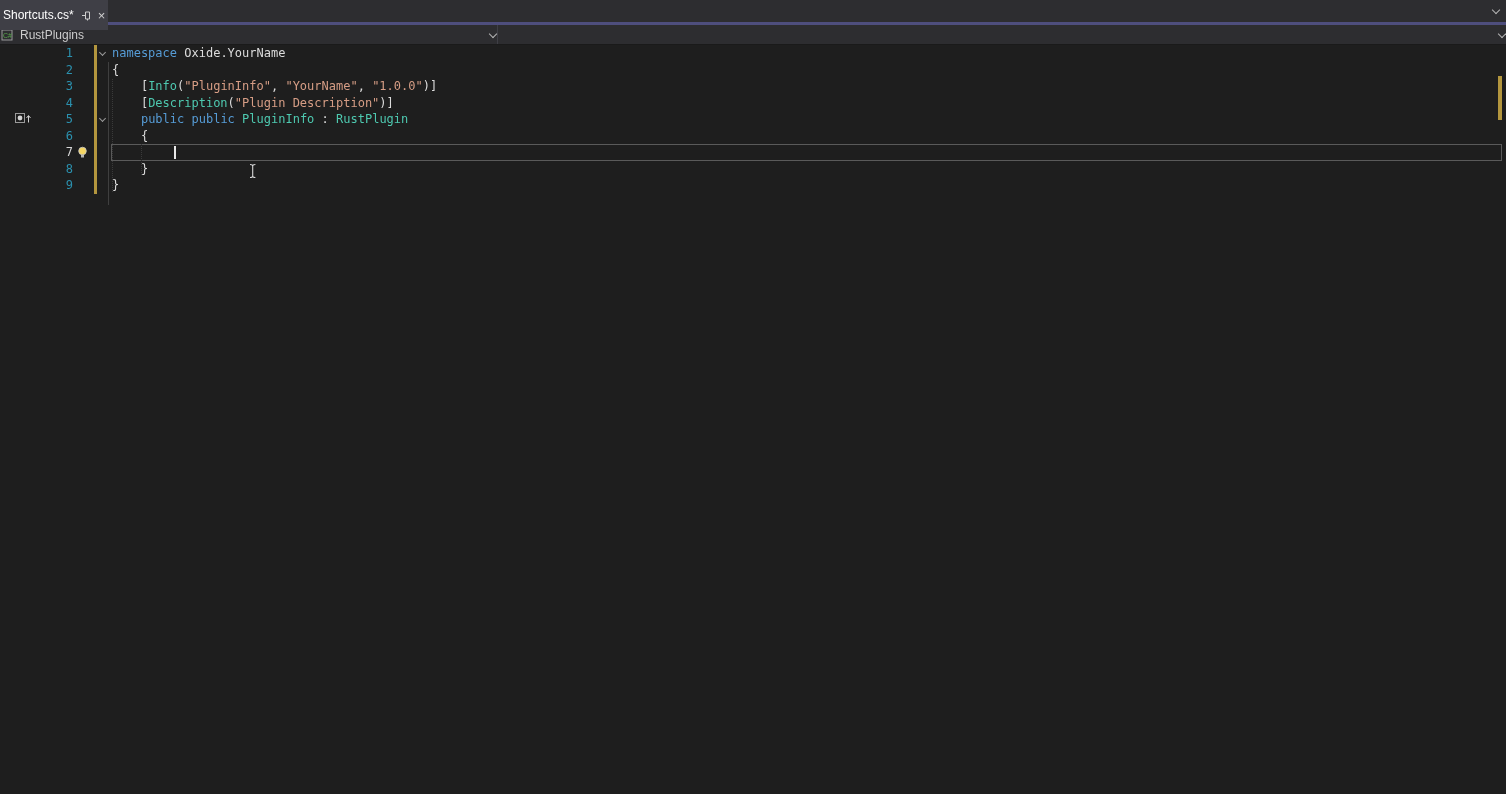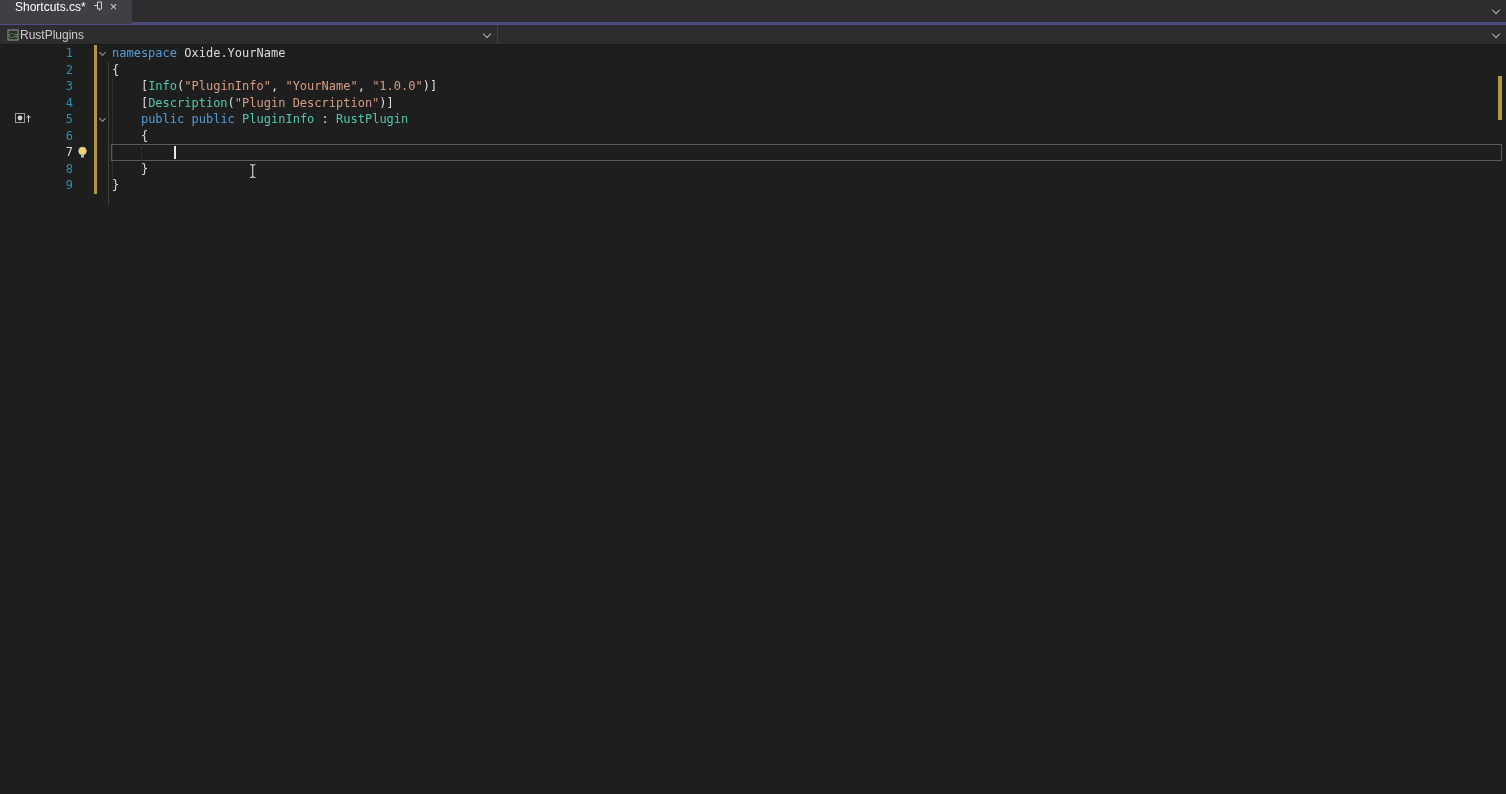--- a/index.html
+++ b/index.html
@@ -1,34 +1,34 @@
 <!DOCTYPE html>
 <html style="--background: #1e1e1e; --tabbar-bg: #2d2d30; --tab-active-bg: #3f3f46; --accent-line: #4e4e7d; --navbar-bg: #2d2d30; --line-number: #2b91af; --keyword: #569cd6; --type: #4ec9b0; --string: #d69d85; --plain: #dcdcdc; --codelens: #999999; --change-bar: #b3963e; --current-line-border: #5a5a5a;"><head>
 <meta charset="utf-8">
 <style>
   *{box-sizing:border-box;margin:0;padding:0}
   html,body{width:1506px;height:794px;overflow:hidden}
   body{background:var(--background,#1e1e1e);font-family:"Liberation Sans",sans-serif;position:relative}
 
   
   .tabbar{height:22px;background:var(--tabbar-bg,#2d2d30);display:flex;position:relative}
-  .tab{display:flex;align-items:flex-start;gap:7px;padding:0 15px;background:var(--tab-active-bg,#3f3f46);
-       color:#ffffff;font-size:12px;height:24px}
+  .tab{display:flex;align-items:center;gap:7px;padding:0 3px;background:var(--tab-active-bg,#3f3f46);
+       color:#ffffff;font-size:12px;height:30px}
   .tab .close{font-size:13px;line-height:1;color:#d0d0d0}
   .chev{width:6px;height:6px;border-right:1px solid #b4b4b4;border-bottom:1px solid #b4b4b4;
         transform:rotate(45deg);display:inline-block}
   .tabbar .winlist{position:absolute;right:7px;top:7px}
 
   
   .accent{height:3px;background:var(--accent-line,#4e4e7d)}
 
   
   .navbar{height:20px;display:flex;background:var(--navbar-bg,#2d2d30);font-size:12px;color:#cccccc;
           align-items:stretch;border-bottom:1px solid #1a1a1a}
-  .nav-sec{display:flex;align-items:center;gap:0;padding:0 7px;border-right:1px solid #3f3f46}
+  .nav-sec{display:flex;align-items:center;gap:6px;padding:0 1px;border-right:1px solid #3f3f46}
   .nav-sec .chev{margin-left:auto;margin-top:-2px}
   .nav-s1{width:498px}
   .nav-s2{width:504px}
   .nav-s3{flex:1;border-right:none}
 
   
   .editor{position:absolute;left:0;top:45px;right:0;bottom:0}
   .row{display:flex;height:16.5px;font:12px/16.5px "DejaVu Sans Mono",monospace;align-items:stretch}
   .cell-glyph{width:46px;position:relative}
   .cell-num{width:28px;text-align:right;color:var(--line-number,#2b91af);padding-right:1px}

